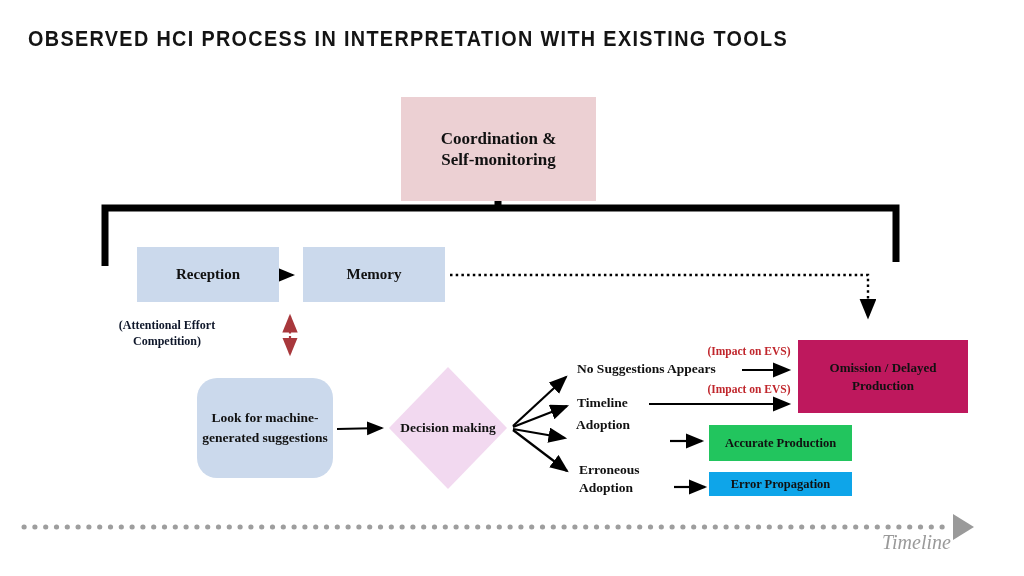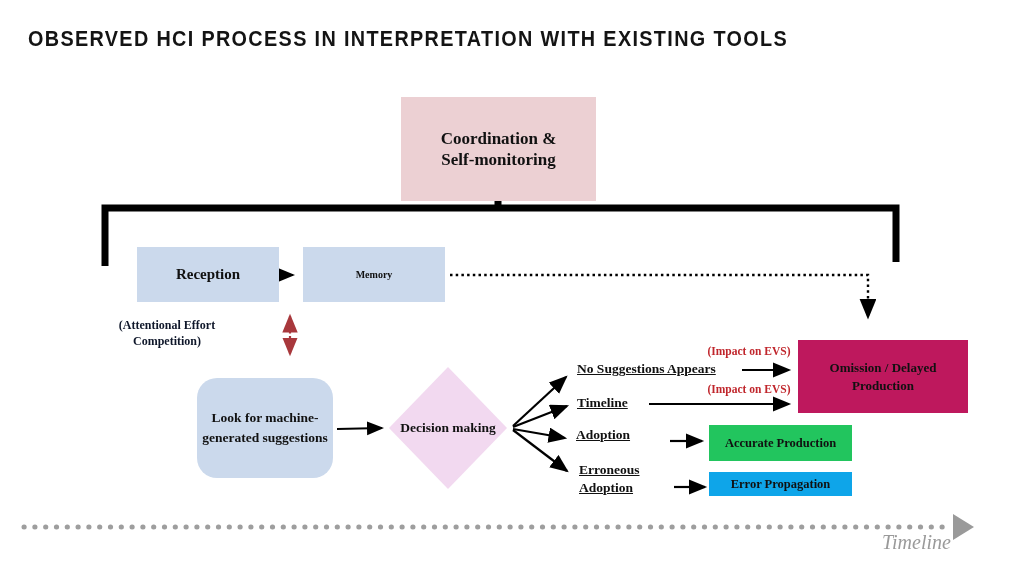--- a/index.html
+++ b/index.html
@@ -14,30 +14,30 @@
     font-weight:bold;font-size:22px;color:#141414;
     letter-spacing:1.5px;transform:scaleX(0.90);transform-origin:left center;
     white-space:nowrap;
   }
   .node{
     display:flex;align-items:center;justify-content:center;
     text-align:center;font-weight:bold;color:#111;
   }
   #coordination-box{left:401px;top:97px;width:195px;height:104px;background:#ecd0d3;font-size:17px;line-height:1.25;padding:0 24px;box-sizing:border-box;}
   #reception-box{left:109px;top:247px;width:142px;height:55px;background:#cbd9ec;font-size:15px;margin-left:28px;}
-  #memory-box{left:303px;top:247px;width:142px;height:55px;background:#cbd9ec;font-size:10px;}
+  #memory-box{left:303px;top:247px;width:142px;height:55px;background:#cbd9ec;font-size:15px;}
   #look-box{left:197px;top:378px;width:136px;height:100px;background:#cbd9ec;font-size:13.5px;line-height:1.45;padding:0 4px;box-sizing:border-box;border-radius:20px;}
   #decision-label{left:398px;top:402px;width:100px;height:52px;font-size:13.5px;line-height:1.4;}
   #omission-box{left:798px;top:340px;width:170px;height:73px;background:#be185d;font-size:13px;line-height:1.35;padding:0 18px;box-sizing:border-box;}
   #accurate-box{left:709px;top:425px;width:143px;height:36px;background:#22c55e;font-size:12.5px;}
   #error-box{left:709px;top:472px;width:143px;height:24px;background:#0ea5e9;font-size:12.5px;}
-  .branch-label{font-weight:bold;font-size:13.5px;color:#111;line-height:1.15;text-decoration:underline;}
+  .branch-label{font-weight:bold;font-size:13.5px;color:#111;line-height:1.15;}
   #branch-no-suggestions{left:577px;top:361px;white-space:nowrap;}
   #branch-rejection{left:577px;top:395px;}
-  #branch-adoption{left:576px;top:427px;}
+  #branch-adoption{left:576px;top:417px;}
   #branch-erroneous{left:579px;top:461px;width:80px;line-height:1.35;}
   .red-note{font-weight:bold;color:#c0262c;}
   #attentional-note{left:103px;top:317px;width:128px;text-align:center;font-size:12px;line-height:1.35;color:#0f172a;}
   #impact-evs-1{left:703px;top:345px;width:92px;text-align:center;font-size:11.5px;white-space:nowrap;}
   #impact-evs-2{left:703px;top:383px;width:92px;text-align:center;font-size:11.5px;white-space:nowrap;}
   #timeline-label{left:882px;top:531px;font-style:italic;font-size:20px;color:#9a9a9a;}
   svg.overlay{position:absolute;left:0;top:0;width:1024px;height:576px;pointer-events:none;}
 </style>
 </head>
 <body>

